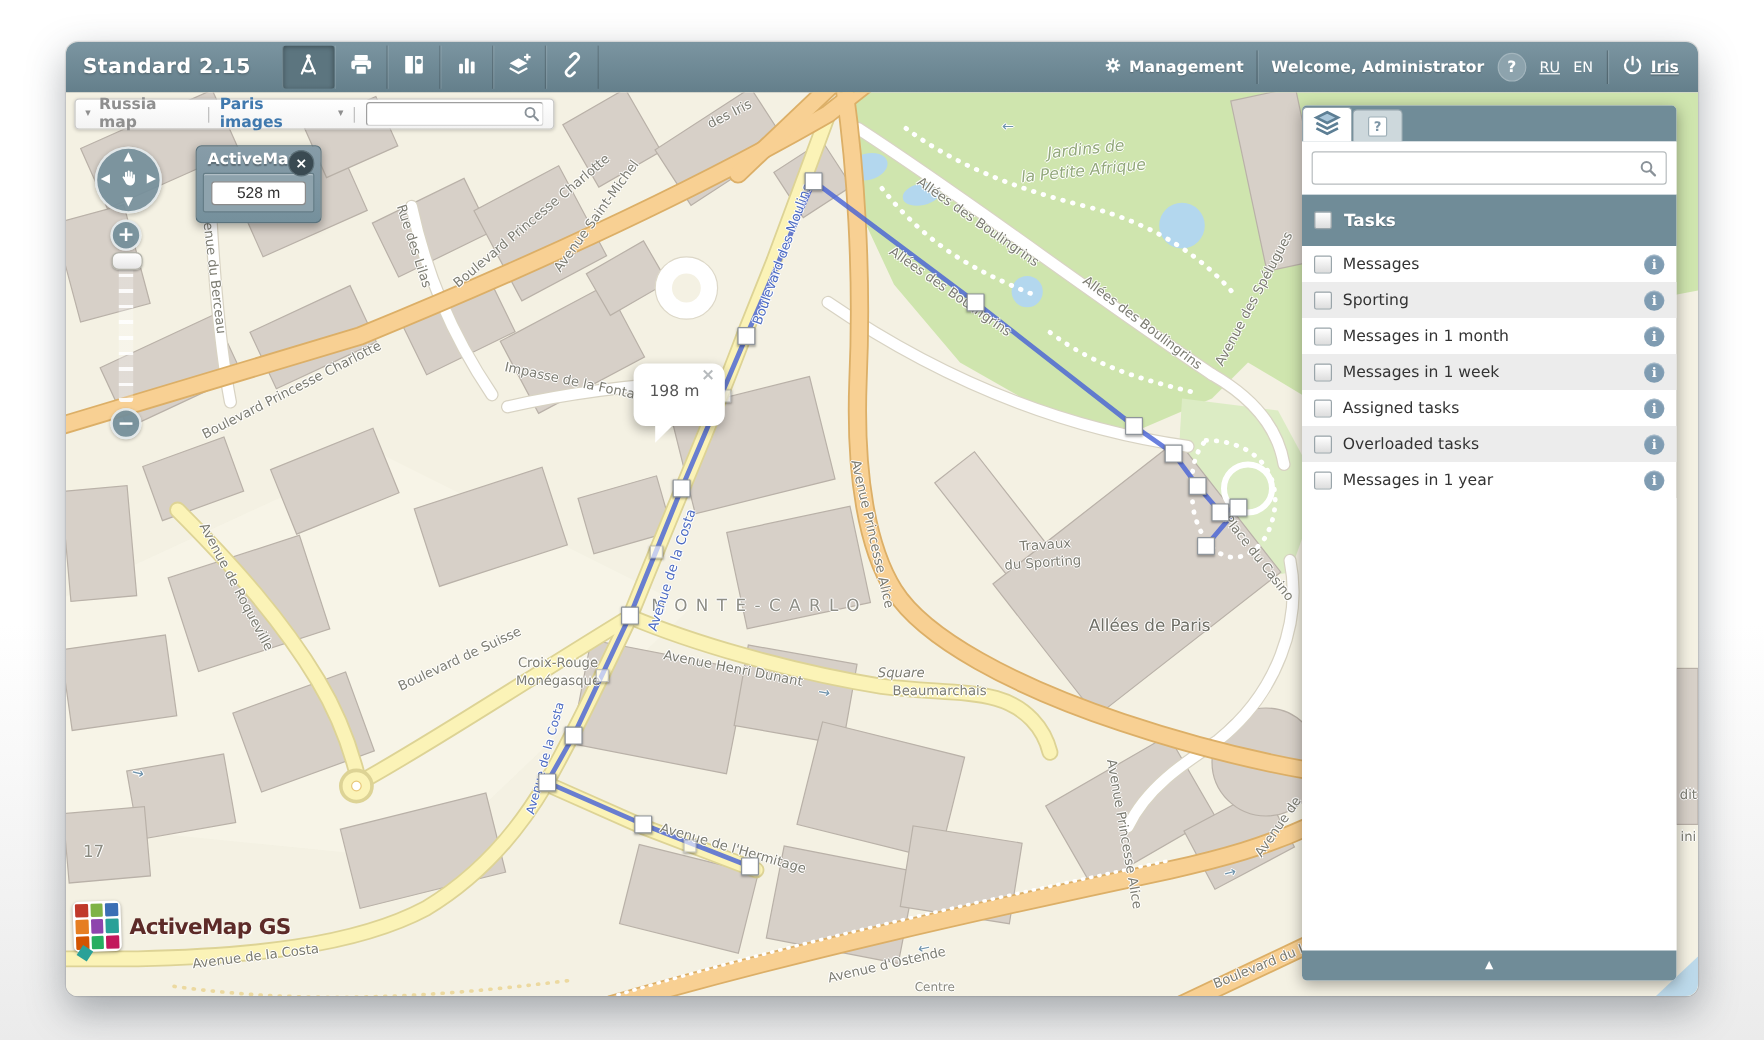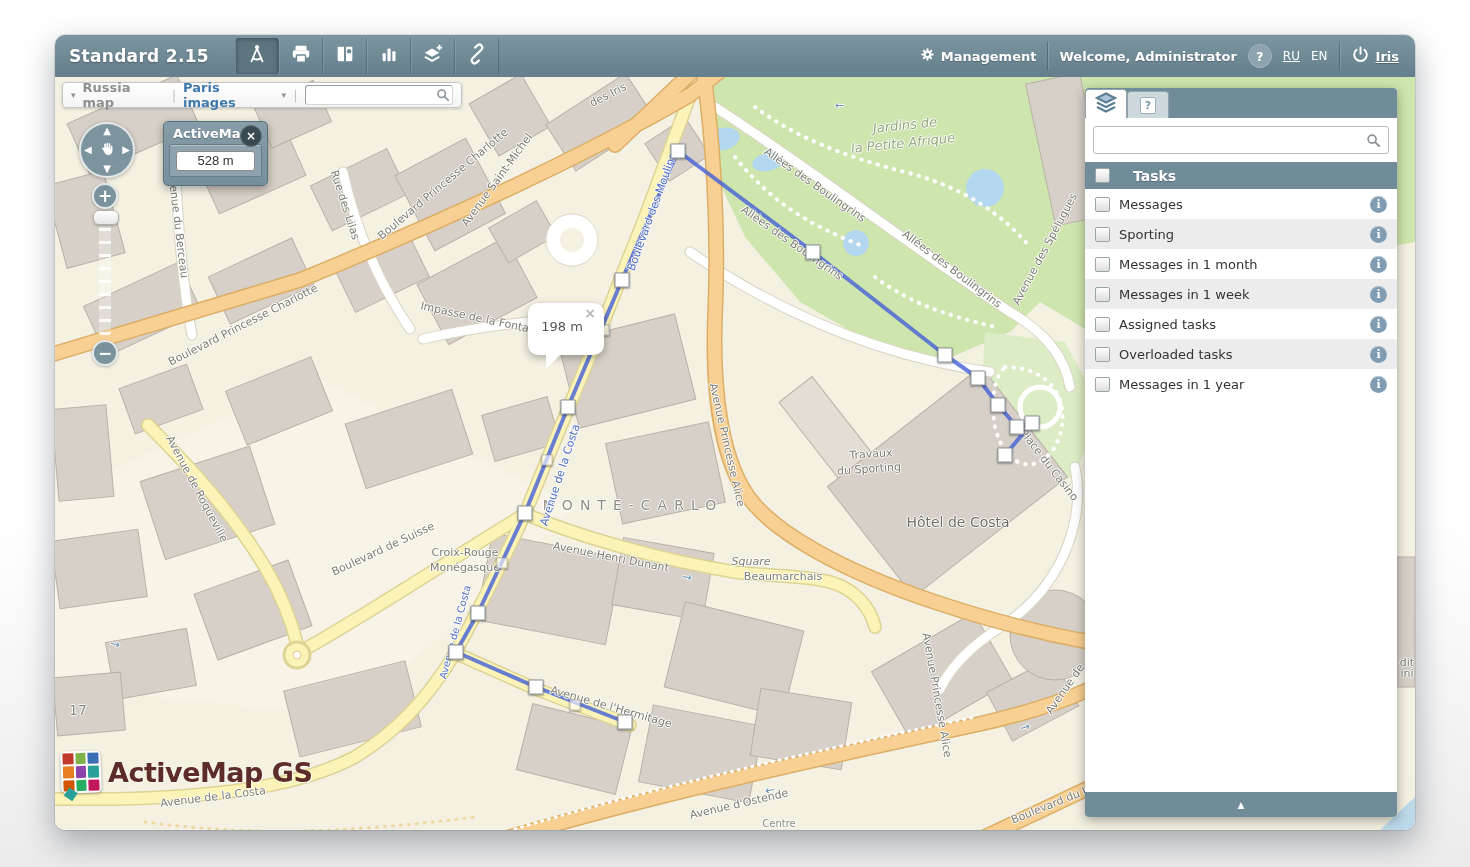--- a/index.html
+++ b/index.html
@@ -81,35 +81,35 @@
           background:repeating-linear-gradient(180deg,rgba(255,255,255,.9) 0 3px,rgba(255,255,255,.25) 3px 13px);border-radius:3px;}
   .zhandle{position:absolute;left:38px;top:133px;width:24px;height:13px;background:linear-gradient(#ffffff,#e6e6e6);
            border:1px solid #b2b2a9;border-radius:6px;box-shadow:0 1px 2px rgba(0,0,0,.3);cursor:pointer;}
 
   
   .logo{position:absolute;left:6px;top:674px;display:flex;align-items:center;gap:7px;}
   .logo-mark{width:36px;height:38px;display:grid;grid-template-columns:repeat(3,1fr);grid-template-rows:repeat(3,1fr);gap:2px;
              background:#fff;padding:2px;border-radius:5px;transform:rotate(-2deg);box-shadow:0 1px 3px rgba(0,0,0,.35);position:relative;}
   .logo-mark i{border-radius:1px;}
   .logo-tail{position:absolute;left:4px;bottom:-6px;width:10px;height:10px;background:#2aa198;transform:rotate(35deg);}
-  .logo-text{font-size:27px;font-weight:bold;color:#5d2b28;letter-spacing:-.5px;text-shadow:1px 1px 0 rgba(255,255,255,.85);}
+  .logo-text{font-size:18px;font-weight:bold;color:#5d2b28;letter-spacing:-.5px;text-shadow:1px 1px 0 rgba(255,255,255,.85);}
 
   
   .sidebar{position:absolute;left:1030px;top:11px;width:312px;height:729px;display:flex;flex-direction:column;
            border-radius:4px;box-shadow:0 3px 12px rgba(0,0,0,.35);background:#fff;}
   .tabbar{height:30px;background:#708c98;border-radius:4px 4px 0 0;display:flex;align-items:flex-end;flex:none;}
   .tab{width:42px;height:29px;display:flex;align-items:center;justify-content:center;cursor:pointer;
        border:1px solid #93a3ab;border-bottom:none;border-radius:4px 4px 0 0;box-sizing:border-box;}
   .tab.active{background:#fff;}
   .tab.inactive{background:#cdd8dc;height:27px;}
   .tab2g{font-size:11px;font-weight:bold;color:#7d95a5;background:#fff;border:1px solid #9fb0b8;border-radius:2px;padding:1px 4px;}
   .search-wrap{padding:8px;background:#fff;flex:none;position:relative;}
   .search-input{width:100%;height:28px;box-sizing:border-box;border:1px solid #b7bcbe;border-radius:3px;padding:0 28px 0 8px;font-size:13px;outline:none;}
   .search-wrap svg{position:absolute;right:16px;top:15px;}
-  .group-header{height:27px;background:#708c98;display:flex;align-items:center;gap:23px;padding:0 10px;flex:none;}
+  .group-header{height:43px;background:#708c98;display:flex;align-items:center;gap:10px;padding:0 10px;flex:none;}
   .gh-label{color:#fff;font-weight:bold;font-size:14px;text-shadow:0 1px 1px rgba(0,0,0,.25);}
   .cb{width:13px;height:13px;background:linear-gradient(#ffffff,#dddddd);border:1px solid #9aa5aa;border-radius:2px;flex:none;cursor:pointer;}
   .trow{height:30px;display:flex;align-items:center;gap:9px;padding:0 10px;font-size:13px;color:#333;flex:none;}
   .trow.alt{background:#ececec;}
   .tlabel{flex:1;}
   .info{width:17px;height:17px;border-radius:50%;background:#7f9cb2;color:#fff;font-size:11px;font-weight:bold;
         display:flex;align-items:center;justify-content:center;cursor:pointer;font-family:"DejaVu Serif",serif;
         box-shadow:inset 0 1px 1px rgba(255,255,255,.4);}
   .filler{flex:1;background:#fff;}
   .sfooter{height:25px;background:#708c98;border-radius:0 0 4px 4px;display:flex;align-items:center;justify-content:center;
@@ -359,34 +359,34 @@
         <div class="mlabel" style="left: 328px; top: 472px; transform: translate(-50%, -50%) rotate(-25deg);">Boulevard de Suisse</div>
         <div class="mlabel" style="left: 410px; top: 475px; transform: translate(-50%, -50%) rotate(0deg);">Croix-Rouge</div>
         <div class="mlabel" style="left: 410px; top: 490px; transform: translate(-50%, -50%) rotate(0deg);">Monégasque</div>
         <div class="mlabel" style="left: 578px; top: 428px; transform: translate(-50%, -50%) rotate(0deg); color: rgb(142, 142, 134); font-size: 14px; letter-spacing: 7px;">MONTE-CARLO</div>
         <div class="mlabel" style="left: 556px; top: 480px; transform: translate(-50%, -50%) rotate(11deg);">Avenue Henri Dunant</div>
         <div class="mlabel" style="left: 696px; top: 484px; transform: translate(-50%, -50%) rotate(0deg); font-style: italic;">Square</div>
         <div class="mlabel" style="left: 728px; top: 499px; transform: translate(-50%, -50%) rotate(0deg);">Beaumarchais</div>
         <div class="mlabel" style="left: 672px; top: 368px; transform: translate(-50%, -50%) rotate(77deg);">Avenue Princesse Alice</div>
         <div class="mlabel" style="left: 816px; top: 377px; transform: translate(-50%, -50%) rotate(-4deg);">Travaux</div>
         <div class="mlabel" style="left: 814px; top: 392px; transform: translate(-50%, -50%) rotate(-4deg);">du Sporting</div>
-        <div class="mlabel" style="left: 903px; top: 445px; transform: translate(-50%, -50%) rotate(0deg); color: rgb(111, 111, 102); font-size: 14px;">Hôtel de Costa</div>
+        <div class="mlabel" style="left: 903px; top: 445px; transform: translate(-50%, -50%) rotate(0deg); color: rgb(111, 111, 102); font-size: 14px;">Allées de Paris</div>
         <div class="mlabel" style="left: 994px; top: 388px; transform: translate(-50%, -50%) rotate(52deg);">Place du Casino</div>
         <div class="mlabel" style="left: 556px; top: 630px; transform: translate(-50%, -50%) rotate(16deg);">Avenue de l'Hermitage</div>
         <div class="mlabel" style="left: 684px; top: 727px; transform: translate(-50%, -50%) rotate(-13deg);">Avenue d'Ostende</div>
         <div class="mlabel" style="left: 724px; top: 746px; transform: translate(-50%, -50%) rotate(0deg); color: rgb(138, 138, 128); font-size: 10px;">Centre</div>
         <div class="mlabel" style="left: 882px; top: 618px; transform: translate(-50%, -50%) rotate(80deg);">Avenue Princesse Alice</div>
         <div class="mlabel" style="left: 505px; top: 398px; transform: translate(-50%, -50%) rotate(-72deg); color: rgb(77, 108, 195);">Avenue de la Costa</div>
         <div class="mlabel" style="left: 597px; top: 135px; transform: translate(-50%, -50%) rotate(-70deg); color: rgb(77, 108, 195);">Boulevard des Moulins</div>
         <div class="mlabel" style="left: 400px; top: 555px; transform: translate(-50%, -50%) rotate(-75deg); color: rgb(77, 108, 195); font-size: 10px;">Avenue de la Costa</div>
         <div class="mlabel" style="left: 158px; top: 720px; transform: translate(-50%, -50%) rotate(-7deg);">Avenue de la Costa</div>
         <div class="mlabel" style="left: 1010px; top: 612px; transform: translate(-50%, -50%) rotate(-55deg);">Avenue de</div>
         <div class="mlabel" style="left: 995px; top: 728px; transform: translate(-50%, -50%) rotate(-22deg);">Boulevard du L</div>
         <div class="mlabel" style="left: 1352px; top: 585px; transform: translate(-50%, -50%) rotate(0deg);">dit</div>
-        <div class="mlabel" style="left: 1352px; top: 596px; transform: translate(-50%, -50%) rotate(0deg);">ini</div>
+        <div class="mlabel" style="left: 1352px; top: 620px; transform: translate(-50%, -50%) rotate(0deg);">ini</div>
         <div class="mlabel" style="left: 23px; top: 633px; transform: translate(-50%, -50%) rotate(0deg); color: rgb(138, 138, 128); font-size: 14px;">17</div>
         <div class="mlabel" style="left: 785px; top: 28px; transform: translate(-50%, -50%) rotate(0deg); color: rgb(110, 147, 173); font-size: 12px;">←</div>
         <div class="mlabel" style="left: 60px; top: 567px; transform: translate(-50%, -50%) rotate(14deg); color: rgb(110, 147, 173); font-size: 12px;">→</div>
         <div class="mlabel" style="left: 632px; top: 500px; transform: translate(-50%, -50%) rotate(10deg); color: rgb(110, 147, 173); font-size: 12px;">→</div>
         <div class="mlabel" style="left: 715px; top: 713px; transform: translate(-50%, -50%) rotate(-12deg); color: rgb(110, 147, 173); font-size: 12px;">←</div>
         <div class="mlabel" style="left: 970px; top: 650px; transform: translate(-50%, -50%) rotate(-15deg); color: rgb(110, 147, 173); font-size: 12px;">→</div>
       </div>
     <div class="layer" id="vertex-layer">
         <div class="vx" style="left: 623px; top: 74px;"></div>
         <div class="vx" style="left: 567px; top: 203px;"></div>

